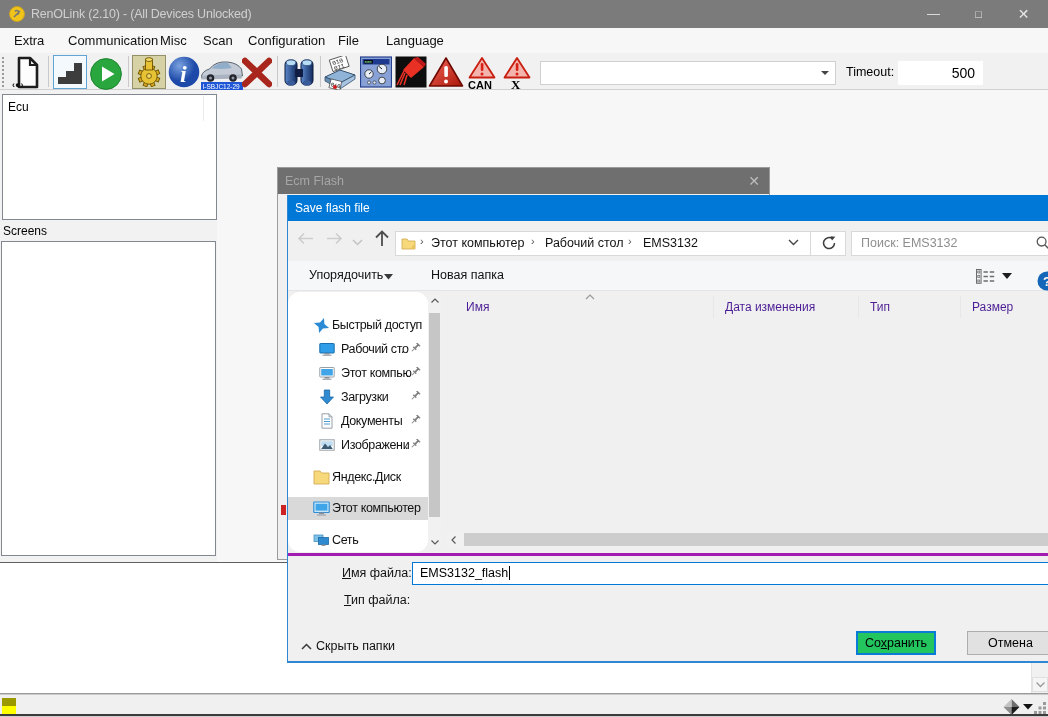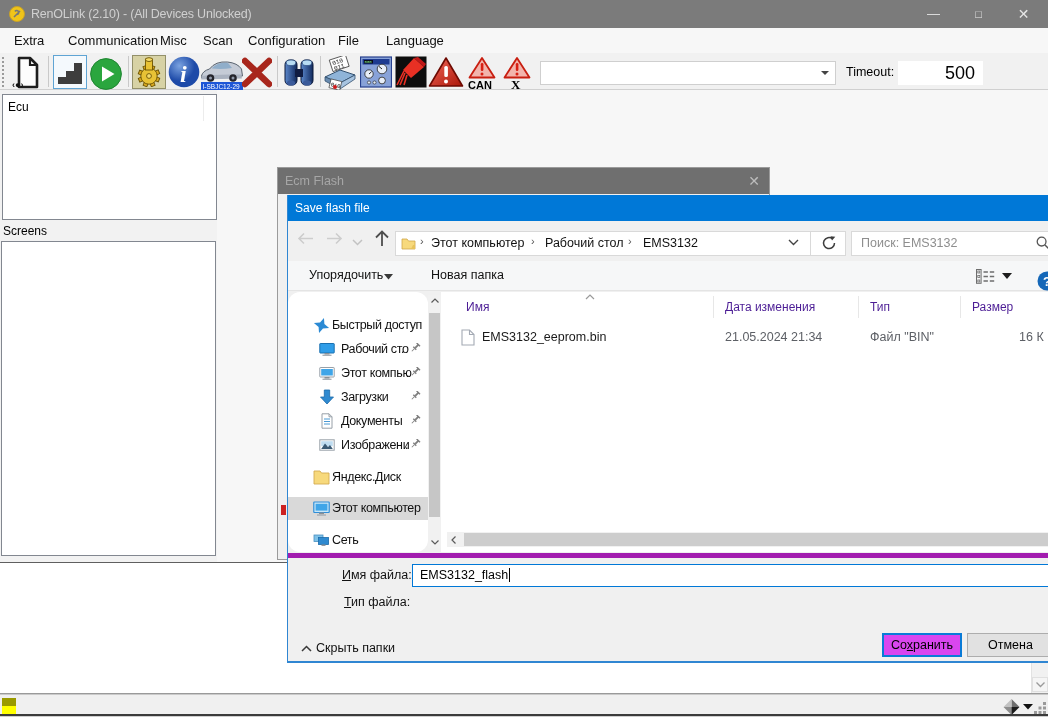--- a/index.html
+++ b/index.html
@@ -13,21 +13,21 @@
 #menubar { left:0; top:28px; width:1048px; height:25px; background:#f7f7f7; }
 .mi { position:absolute; top:5px; font-size:13px; color:#101010; }
 #toolbar { left:0; top:53px; width:1048px; height:37px; background:#f1f1f1; border-bottom:1px solid #d0d0d0; }
 .tsep { position:absolute; top:3px; width:1px; height:31px; background:#c9c9c9; }
 .ticon { position:absolute; top:3px; }
 #tbgrip { position:absolute; left:2px; top:4px; width:2px; height:30px;
   background:repeating-linear-gradient(#9a9a9a 0 2px, transparent 2px 4px); }
 #tbcombo { position:absolute; left:540px; top:8px; width:296px; height:24px; background:#fff; border:1px solid #cfcfcf; }
 #tbcombo .arr { position:absolute; right:6px; top:9px; width:0; height:0; border:4px solid transparent; border-top-color:#444; }
 #tolab { position:absolute; left:846px; top:12px; font-size:12.5px; }
-#toval { position:absolute; left:898px; top:8px; width:85px; height:24px; background:#fff; font-size:18px; text-align:right; line-height:24px; padding-right:8px; }
+#toval { position:absolute; left:898px; top:8px; width:85px; height:24px; background:#fff; font-size:14px; text-align:right; line-height:24px; padding-right:8px; }
 
 #ecubox { left:2px; top:94px; width:215px; height:126px; background:#fff; border:1px solid #828790; }
 #ecubox .hl { position:absolute; left:200px; top:1px; width:1px; height:25px; background:#ececec; }
 #ecubox .t { position:absolute; left:5px; top:5px; }
 #screenslab { left:3px; top:224px; }
 #screensbox { left:1px; top:241px; width:215px; height:315px; background:#fff; border:1px solid #828790; }
 #mainbg { left:217px; top:90px; width:831px; height:472px; background:#f7f7f7; }
 
 #botpanel { left:0; top:562px; width:1048px; height:132px; background:#fff; border-top:1px solid #5f5f5f; border-bottom:1px solid #9a9a9a; }
 #botscroll { left:1031px; top:563px; width:17px; height:130px; background:#f1f1f1; border-left:1px solid #e2e2e2; }
@@ -66,26 +66,26 @@
 .navrow svg.ic2 { position:absolute; left:31px; top:3px; }
 .pin { position:absolute; left:123px; top:5px; }
 #navscroll { position:absolute; left:140px; top:100px; width:13px; height:253px; background:#f1f1f1; }
 #navthumb { position:absolute; left:1px; top:18px; width:11px; height:204px; background:#c6c6c6; }
 
 #flist { position:absolute; left:153px; top:97px; width:608px; height:260px; background:#fff; }
 
 #hscroll { position:absolute; left:159px; top:337px; width:602px; height:15px; background:#f1f1f1; }
 #hthumb { position:absolute; left:17px; top:1px; width:585px; height:13px; background:#cdcdcd; }
 
-#dlgfoot { position:absolute; left:0; top:358px; width:761px; height:109px; background:#f0f0f0; border-top:5px solid #a21caf; }
+#dlgfoot { position:absolute; left:0; top:358px; width:761px; height:109px; background:#f0f0f0; border-top:3px solid #a21caf; }
 .flab { position:absolute; font-size:12.5px; color:#111; }
 #fname { position:absolute; left:124px; top:6px; width:637px; height:23px; background:#fff; border:1px solid #0078d7; font-size:12.5px; line-height:21px; padding-left:7px; }
 #ftype { position:absolute; left:124px; top:33px; width:637px; height:22px; background:#f0f0f0; border:1px solid #8f8f8f; font-size:12.5px; line-height:20px; padding-left:7px; }
 .btn { position:absolute; top:75px; height:24px; font-size:12.5px; text-align:center; }
-#btnsave { left:568px; width:80px; background:#d946ef; border:2px solid #0a7bd7; line-height:20px;margin-left:26px; }
+#btnsave { left:568px; width:80px; background:#22c55e; border:2px solid #0a7bd7; line-height:20px; }
 #btncancel { left:679px; width:87px; background:#e1e1e1; border:1px solid #adadad; line-height:22px; }
 </style>
 </head>
 <body>
 
 <div class="abs" id="mainbg"></div>
 
 <div class="abs" id="titlebar">
   <svg class="abs" style="left:9px;top:6px" width="16" height="16">
       <circle cx="8" cy="8" r="7.5" fill="#f0c419"></circle>
@@ -522,30 +522,20 @@
   </div>
   <div id="navscroll">
       <svg class="abs" style="left:3px;top:3px" width="8" height="5" viewBox="0 0 8 5">
         <path d="M0.5 4.5 L4 1 L7.5 4.5" stroke="#5a5a5a" stroke-width="1.2" fill="none"></path>
       </svg>
       <div id="navthumb"></div>
       <svg class="abs" style="left:3px;top:245px" width="8" height="5" viewBox="0 0 8 5">
         <path d="M0.5 0.5 L4 4 L7.5 0.5" stroke="#5a5a5a" stroke-width="1.2" fill="none"></path>
       </svg>
     </div>
-  <div id="flist">
-    <svg class="abs" style="left:19px;top:37px" width="15" height="17" viewBox="0 0 15 17">
-        <path d="M2 1 h7.5 l4.5 4.5 v10.5 H2 z" fill="#fff" stroke="#a4aab4" stroke-width="1.1"></path>
-        <path d="M9.5 1 v4.5 h4.5" fill="none" stroke="#a4aab4" stroke-width="1.1"></path>
-      </svg>
-    <div class="abs" style="left:41px;top:38px;font-size:12.5px;color:#1a1a1a">EMS3132_eeprom.bin</div>
-    <div class="abs" style="left:284px;top:38px;font-size:12.5px;color:#5d6066">21.05.2024 21:34</div>
-    <div class="abs" style="left:429px;top:38px;font-size:12.5px;color:#5d6066">Файл "BIN"</div>
-    <div class="abs" style="left:578px;top:38px;font-size:12.5px;color:#5d6066;white-space:nowrap">16 К</div>
-  </div>
   <div id="hscroll">
       <svg class="abs" style="left:4px;top:4px" width="5" height="8" viewBox="0 0 5 8">
         <path d="M4.5 0.5 L1 4 L4.5 7.5" stroke="#5a5a5a" stroke-width="1.2" fill="none"></path>
       </svg>
       <div id="hthumb"></div>
     </div>
   <div id="dlgfoot">
     <div class="flab" style="left:54px;top:10px"><u>И</u>мя файла:</div>
     <div id="fname">EMS3132_flash<span style="border-left:1px solid #000;margin-left:1px"></span></div>
     <div class="flab" style="left:56px;top:37px"><u>Т</u>ип файла:</div>

